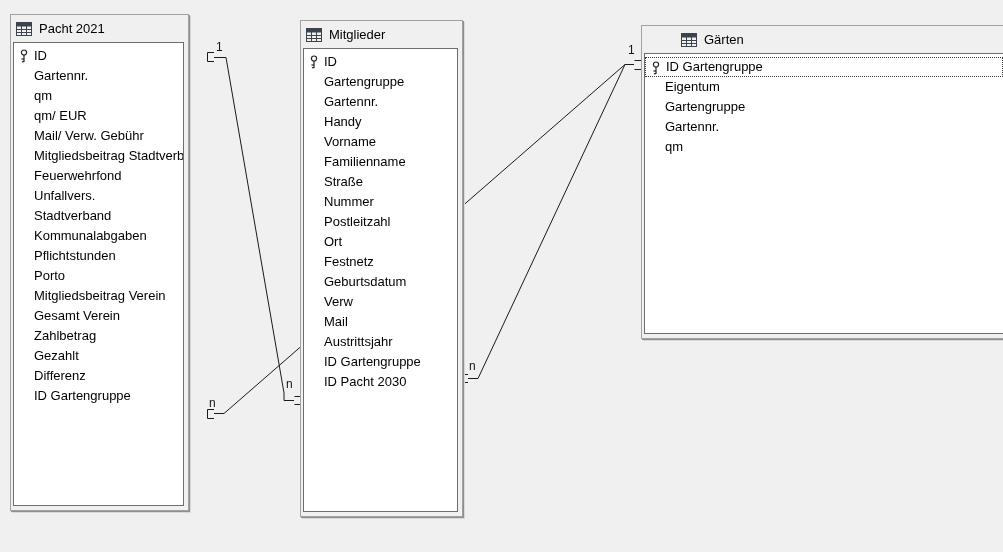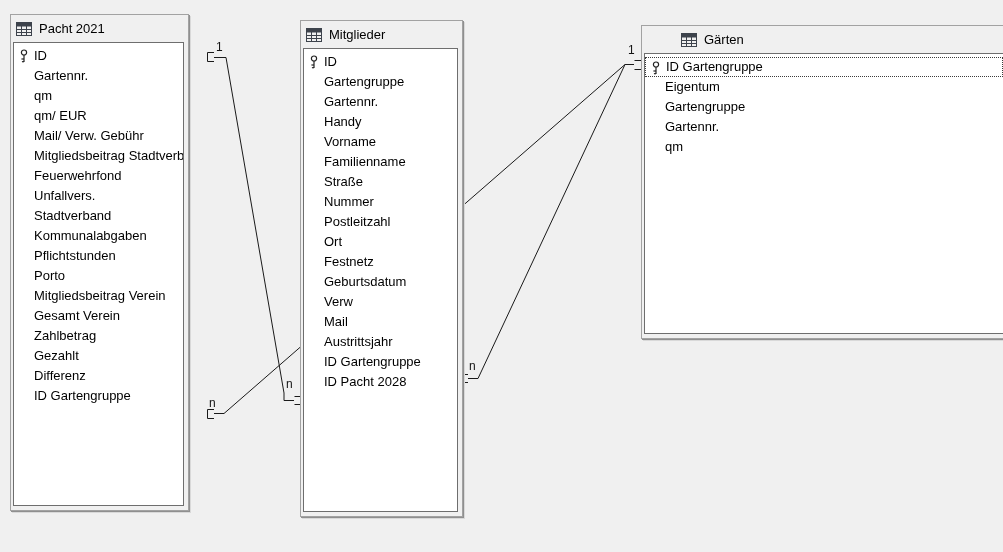--- a/index.html
+++ b/index.html
@@ -135,21 +135,21 @@
       <div class="field-row"><span>Straße</span></div>
       <div class="field-row"><span>Nummer</span></div>
       <div class="field-row"><span>Postleitzahl</span></div>
       <div class="field-row"><span>Ort</span></div>
       <div class="field-row"><span>Festnetz</span></div>
       <div class="field-row"><span>Geburtsdatum</span></div>
       <div class="field-row"><span>Verw</span></div>
       <div class="field-row"><span>Mail</span></div>
       <div class="field-row"><span>Austrittsjahr</span></div>
       <div class="field-row"><span>ID Gartengruppe</span></div>
-      <div class="field-row"><span>ID Pacht 2028</span></div>
+      <div class="field-row"><span>ID Pacht 2030</span></div>
     </div>
 </div>
 
 <div class="table-window" style="left:641px;top:25px;width:376px;height:314px;padding-left:34px;">
   <div class="table-title">
     <span class="table-icon">
       <svg width="16" height="14" viewBox="0 0 16 14">
           <rect x="0.5" y="0.5" width="15" height="13" fill="none" stroke="#3d434c"></rect>
           <path fill="#3d434c" d="M0 0h16v4.5H0z"></path>
           <line x1="5.5" y1="4" x2="5.5" y2="14" stroke="#3d434c"></line>

